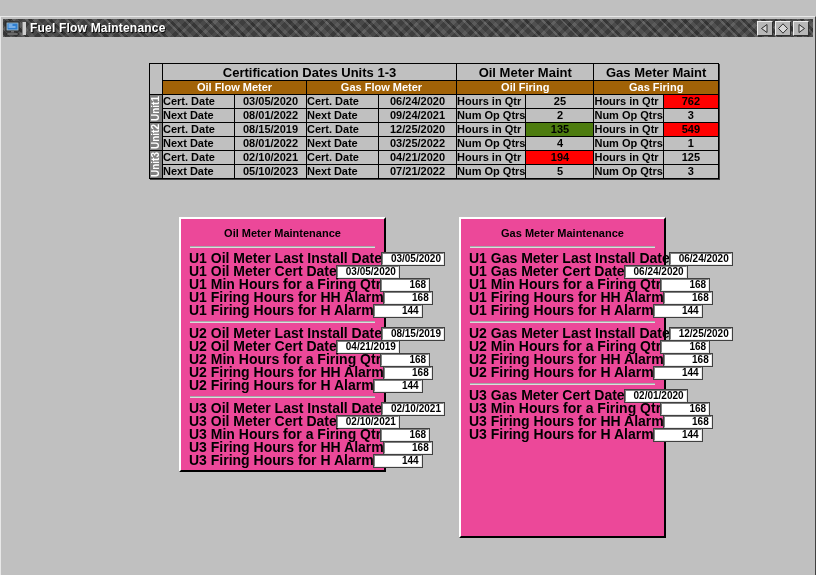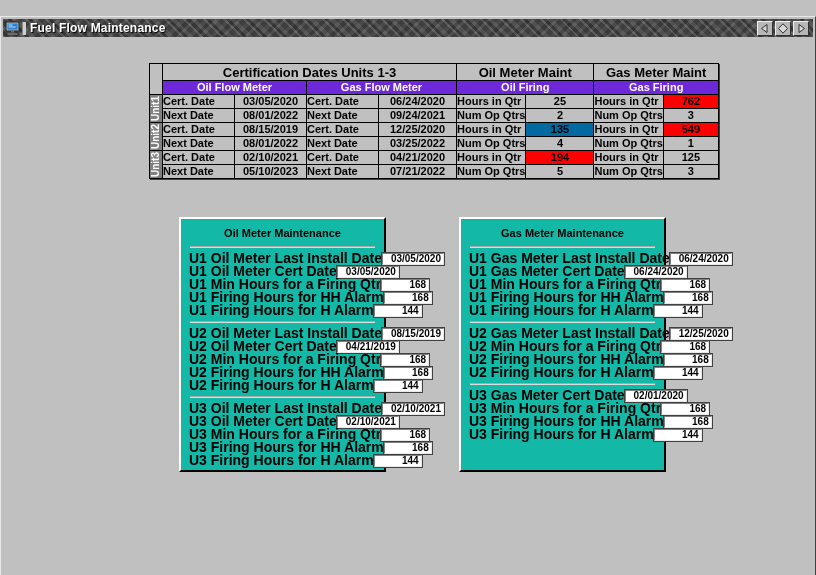--- a/index.html
+++ b/index.html
@@ -122,21 +122,21 @@
   .hdr1 {
     background: #c0c0c0;
     color: #000;
     text-align: center;
     font-size: 13px;
     height: 17px !important;
     line-height: 16px;
   }
   
   .hdr2 {
-    background: #6d28d9;
+    background: #a16207;
     color: #ffffff;
     text-align: center;
     font-size: 11px;
     height: 14px !important;
   }
   .corner-cell {
     background: #c0c0c0;
     border: 1px solid #000;
     width: 12px;
   }
@@ -166,53 +166,53 @@
     padding-left: 3px;
     white-space: nowrap;
   }
   .val-cell {
     background: #c0c0c0;
     color: #000;
     text-align: center;
     white-space: nowrap;
   }
   .val-cell.red    { background: #ff0000; color: #000; }
-  .val-cell.yellow { background: #0369a1; color: #000; }
+  .val-cell.yellow { background: #4d7c0f; color: #000; }
 
   
   .w-lbl-oilflow { width: 72px; }
   .w-val-oilflow { width: 72px; }
   .w-lbl-gasflow { width: 72px; }
   .w-val-gasflow { width: 78px; }
   .w-lbl-oilfire { width: 64px; }
   .w-val-oilfire { width: 68px; }
   .w-lbl-gasfire { width: 64px; }
   .w-val-gasfire { width: 55px; }
 
   
   .panel {
     position: absolute;
-    background: #14b8a6;
+    background: #ec4899;
     border-top: 2px solid #ffffff;
     border-left: 2px solid #ffffff;
     border-right: 2px solid #000000;
     border-bottom: 2px solid #000000;
     box-sizing: border-box;
   }
   #oil-panel {
     left: 178px;
     top: 200px;
     width: 207px;
     height: 255px;
   }
   #gas-panel {
     left: 458px;
     top: 200px;
     width: 207px;
-    height: 255px;
+    height: 321px;
   }
   .panel-title {
     text-align: center;
     font-size: 11px;
     font-weight: bold;
     color: #000;
     margin-top: 8px;
     margin-bottom: 7px;
   }
   .group {

